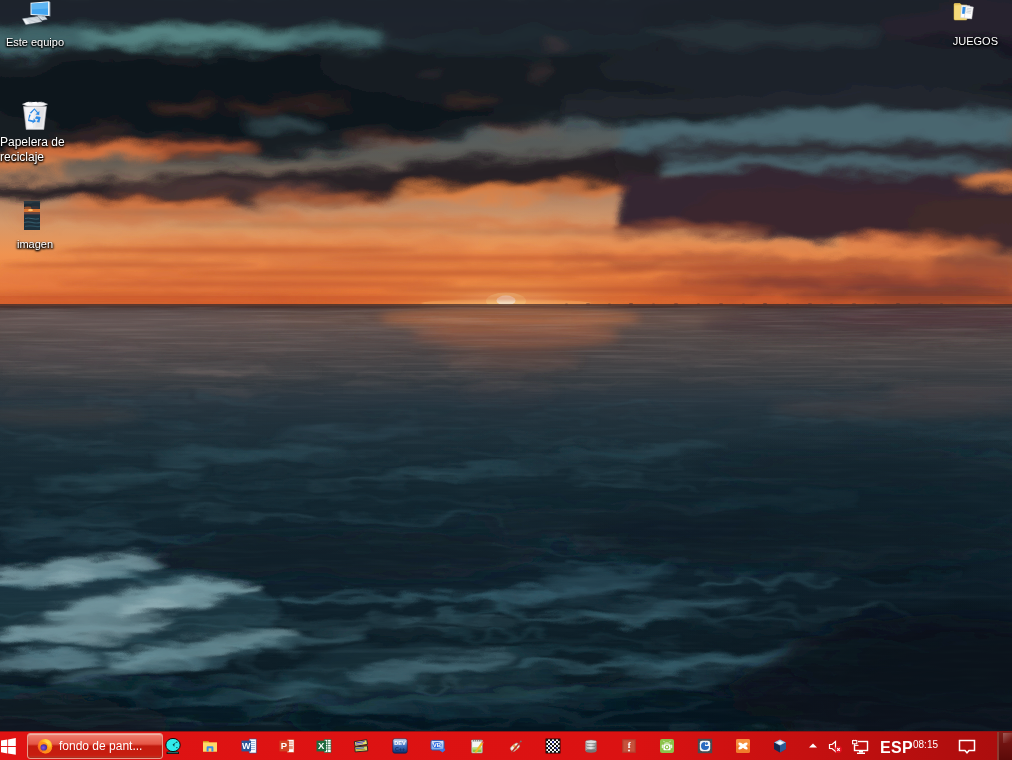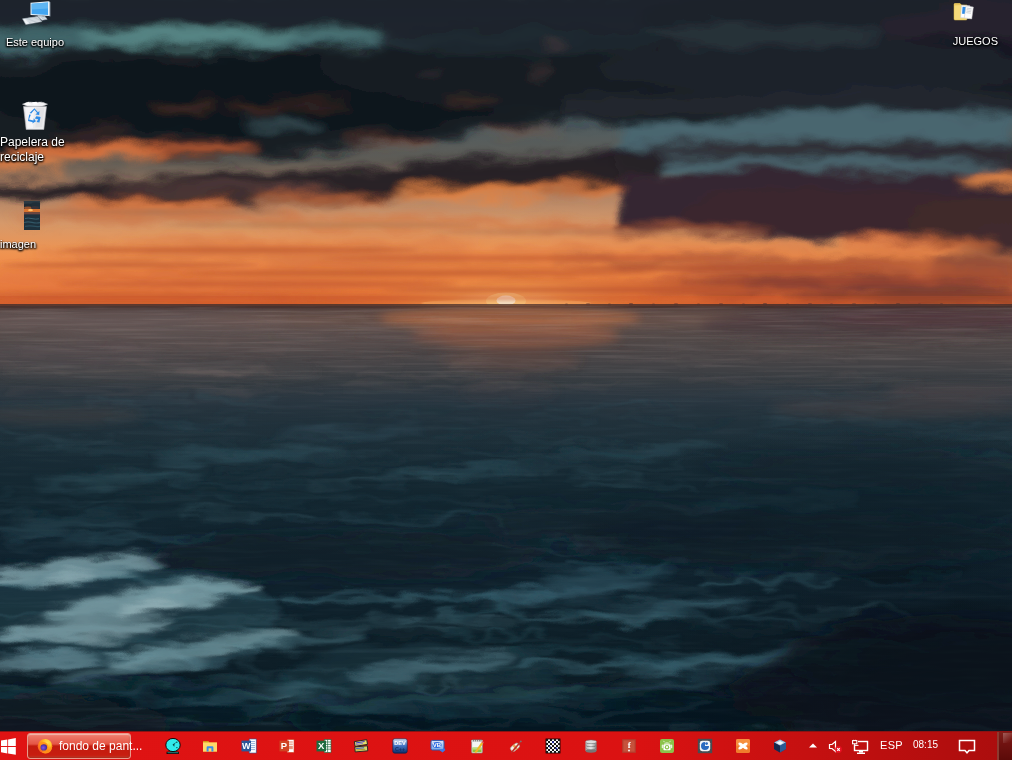--- a/index.html
+++ b/index.html
@@ -584,21 +584,21 @@
 <ellipse cx="4" cy="7" rx="4" ry="1.4" fill="#93522f"></ellipse>
 <ellipse cx="11" cy="6.5" rx="4" ry="1.6" fill="#3a3236"></ellipse>
 <rect x="0" y="8" width="16" height="3.4" fill="#d9742f"></rect>
 <ellipse cx="6.5" cy="9.2" rx="2.4" ry="1.1" fill="#ffc46a"></ellipse>
 <rect x="0" y="11.4" width="16" height="2.2" fill="#6b4540"></rect>
 <rect x="0" y="13.6" width="16" height="15.4" fill="#1d303c"></rect>
 <path d="M1 17.5 Q4 16.6 8 17.6 T15 17.8" stroke="#39606f" stroke-width="1" fill="none"></path>
 <path d="M0 21.5 Q4 20.4 8 21.4 T16 21.6" stroke="#325767" stroke-width="1.1" fill="none"></path>
 <path d="M1 25.4 Q5 24.4 9 25.2 T16 25.4" stroke="#2c4f5e" stroke-width="1.2" fill="none"></path>
     </svg></div>
-<div style="position:absolute;left:0;top:238px;width:70px;color:#fff;font-size:11px;text-align:left;text-shadow:0 1px 2px #000,1px 1px 2px #000,-1px 1px 2px #000">imagen</div>
+<div style="position:absolute;left:0;top:238px;width:70px;color:#fff;font-size:11px;text-align:center;text-shadow:0 1px 2px #000,1px 1px 2px #000,-1px 1px 2px #000">imagen</div>
 <div style="position:absolute;left:952px;top:1px;width:22px;height:20px"><svg width="22" height="20" viewBox="0 0 22 20" style="">
       <path d="M2 3.5 Q2 2.5 3 2.5 L8 2.5 L9.5 4 L15 4 L15 18 Q15 19 14 19 L3 19 Q2 19 2 18 Z" fill="#f5d97a" stroke="#d8b84a" stroke-width="0.5"></path>
 <path d="M2 3.5 Q2 2.5 3 2.5 L8 2.5 L9.5 4 L2 4.5 Z" fill="#e8c45a"></path>
 <g transform="rotate(4 14 11)">
         <rect x="9" y="4.5" width="8.5" height="12.5" fill="#fff" stroke="#c8c8cc" stroke-width="0.5"></rect>
 <rect x="10.2" y="6" width="4.2" height="7" fill="#2e8be6"></rect>
 <g stroke="#b8bcc2" stroke-width="0.7">
           <line x1="15.2" y1="6.5" x2="16.6" y2="6.5"></line>
           <line x1="15.2" y1="8" x2="16.6" y2="8"></line>
           <line x1="15.2" y1="9.5" x2="16.6" y2="9.5"></line>
@@ -612,21 +612,21 @@
           <line x1="14.2" y1="10.5" x2="19" y2="10.5"></line>
           <line x1="14.2" y1="12" x2="19" y2="12"></line>
         </g>
       </g>
     </svg></div>
 <div style="position:absolute;left:928px;top:35px;width:70px;color:#fff;font-size:11px;text-align:right;text-shadow:0 1px 2px #000,1px 1px 2px #000,-1px 1px 2px #000">JUEGOS</div>
 <div class="taskbar">
     <div style="position:absolute;left:1px;top:6px;width:15px;height:17px"><svg width="15" height="17" viewBox="0 0 15 17" style="">
         <path d="M0 2.6 L6.3 1.5 L6.3 8 L0 8 Z M7.1 1.4 L14.8 0.1 L14.8 8 L7.1 8 Z M0 8.9 L6.3 8.9 L6.3 15.4 L0 14.3 Z M7.1 8.9 L14.8 8.9 L14.8 16.8 L7.1 15.5 Z" fill="#fff"></path>
       </svg></div>
-    <div style="position:absolute;left:27px;top:1px;width:104px;height:26px;border-radius:3px;border:1px solid #e89a8c;background:linear-gradient(180deg,#f08272 0%,#e55545 42%,#c21b0e 50%,#c81d10 88%,#d8402a 100%);box-shadow:inset 0 1px 1px rgba(255,255,255,0.45), inset 0 -1px 2px rgba(0,0,0,0.25)">
+    <div style="position:absolute;left:27px;top:1px;width:136px;height:26px;border-radius:3px;border:1px solid #e89a8c;background:linear-gradient(180deg,#f08272 0%,#e55545 42%,#c21b0e 50%,#c81d10 88%,#d8402a 100%);box-shadow:inset 0 1px 1px rgba(255,255,255,0.45), inset 0 -1px 2px rgba(0,0,0,0.25)">
 <div style="position:absolute;left:9px;top:4px;width:16px;height:16px"><svg width="16" height="16" viewBox="0 0 16 16" style="">
           <defs>
             <radialGradient id="ffo" cx="0.68" cy="0.22" r="1.05">
 <stop offset="0" stop-color="#ffe14d"></stop>
               <stop offset="0.35" stop-color="#ffaf1e"></stop>
               <stop offset="0.62" stop-color="#ff7a1e"></stop>
               <stop offset="0.85" stop-color="#f3522c"></stop>
               <stop offset="1" stop-color="#d8385c"></stop>
             </radialGradient>
 <radialGradient id="ffp" cx="0.42" cy="0.55" r="0.6">
@@ -834,20 +834,20 @@
       </svg></div>
     <div style="position:absolute;left:851px;top:7px;width:20px;height:16px"><svg width="20" height="16" viewBox="0 0 20 16" style="">
         <rect x="3.5" y="2.5" width="13" height="9" fill="none" stroke="#fff" stroke-width="1.4"></rect>
 <rect x="8" y="12" width="4" height="1.6" fill="#fff"></rect>
         <rect x="6" y="13.6" width="8" height="1.4" fill="#fff"></rect>
 <rect x="1" y="1" width="6" height="5" fill="#b00d0d"></rect>
 <rect x="1.6" y="1.6" width="4.2" height="3.2" fill="none" stroke="#fff" stroke-width="1.1"></rect>
 <path d="M2.6 1.6 L2.6 0.8 M4.6 1.6 L4.6 0.8" stroke="#fff" stroke-width="0.9"></path>
 <path d="M3.6 4.8 L3.6 6.4 L7.5 6.4" stroke="#fff" stroke-width="1" fill="none"></path>
       </svg></div>
-    <div style="position:absolute;left:880px;top:7px;color:#fff;font-size:11px;font-weight:normal;letter-spacing:0.3px">ESP</div>
+    <div style="position:absolute;left:880px;top:7px;color:#fff;font-size:16px;font-weight:bold;letter-spacing:0.3px">ESP</div>
     <div style="position:absolute;left:913px;top:7px;color:#fff;font-size:10px">08:15</div>
     <div style="position:absolute;left:958px;top:7px;width:18px;height:15px"><svg width="18" height="15" viewBox="0 0 18 15" style="">
         <path d="M1.5 1.5 L16.5 1.5 L16.5 11.5 L11 11.5 L9 13.8 L7 11.5 L1.5 11.5 Z" fill="none" stroke="#fff" stroke-width="1.5"></path>
       </svg></div>
     <div style="position:absolute;left:997px;top:0;width:15px;height:29px;background:linear-gradient(180deg,#7e201a 0%,#701210 40%,#5a0a08 100%);border-left:2px solid #8c3a30">
       <div style="position:absolute;left:4px;top:1px;width:9px;height:10px;background:linear-gradient(135deg,rgba(255,255,255,0.28),rgba(255,255,255,0.02) 75%);border-radius:0 0 5px 0"></div>
     </div>
   </div>
 </body></html>

